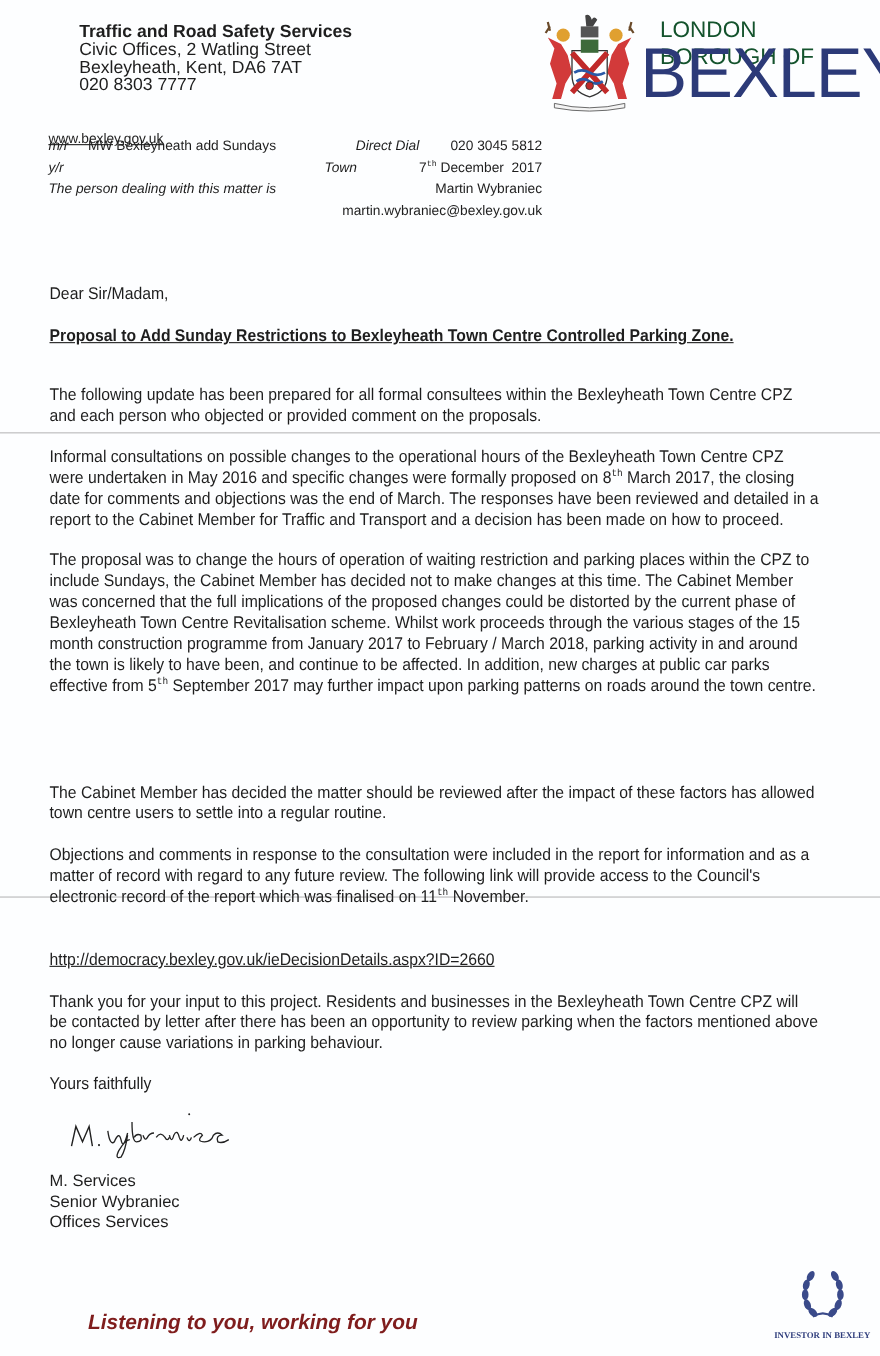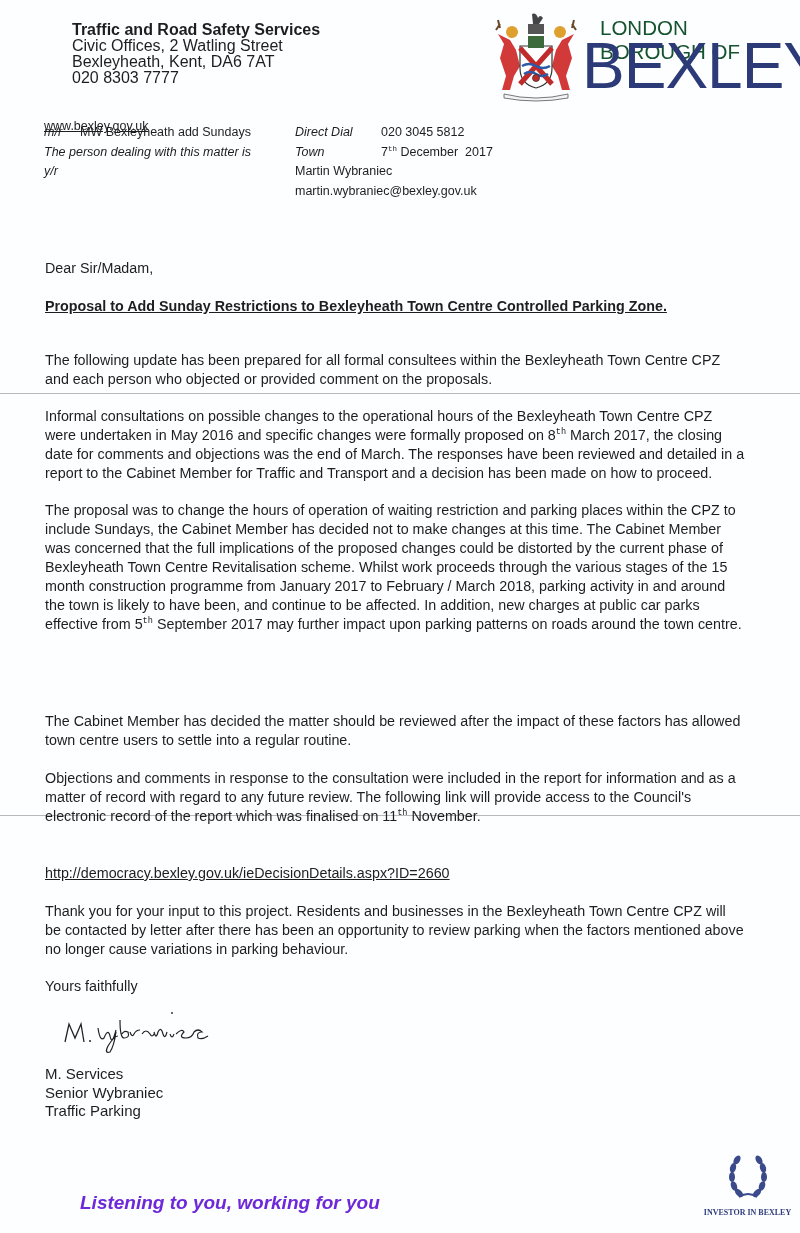--- a/index.html
+++ b/index.html
@@ -11,21 +11,21 @@
     }
     .abs { position: absolute; }
     .hdr { left: 44px; top: 22px; font-size: 16px; line-height: 16px; margin-left: 28px; }
     .hdr .bold { font-weight: bold; }
     .web { left: 44px; top: 101px; font-size: 12.5px; text-decoration: underline; margin-top: 18px; }
     .refs { left: 44px; top: 123px; font-size: 12.5px; line-height: 19.5px; }
     .refs .row { display: flex; }
     .refs i { font-style: italic; }
     .refs .k { width: 36px; display: inline-block; }
     .contact { left: 295px; top: 123px; font-size: 12.5px; line-height: 19.5px; }
-    .contact .row { display: flex; }
+    .contact .row { display: flex; justify-content: flex-end; }
     .contact .k { width: 86px; font-style: italic; }
     sup { font-size: 0.6em; line-height: 0; font-family: Liberation Mono, monospace; }
 
     .logo { left: 490px; top: 8px; width: 300px; height: 92px; }
     .logo .crest { position: absolute; left: 0; top: 4px; width: 92px; height: 90px; }
     .logo .l1 { position: absolute; left: 110px; top: 8px; font-size: 20.5px; color: #14532d; letter-spacing: 0px; }
     .logo .l2 { position: absolute; left: 92px; top: 27px; font-size: 64px; font-weight: normal; color: #2c3a78; letter-spacing: -1px; line-height: 62px; }
 
     .body-text {
       left: 45px; width: 700px;
@@ -35,46 +35,46 @@
       width: 752px;
     }
     .title { font-weight: bold; text-decoration: underline; }
     .link { text-decoration: underline; }
 
     .fold { position: absolute; left: 0; width: 800px; height: 1px; background: #8a8a8a; opacity: 0.6; }
 
     .sigtext { left: 45px; top: 1065px; font-size: 15px; line-height: 18.5px; }
     .signature { left: 60px; top: 1010px; width: 180px; height: 45px; }
 
-    .tagline { left: 80px; top: 1192px; font-size: 19px; font-weight: bold; font-style: italic; color: #6d28d9; }
+    .tagline { left: 80px; top: 1192px; font-size: 19px; font-weight: bold; font-style: italic; color: #7f1d1d; }
     .iip { left: 700px; top: 1150px; width: 95px; height: 70px; text-align: center; }
     .iip .lbl { font-family: "Liberation Serif", serif; font-size: 8px; font-weight: bold; color: #2f3d7c; margin-top: 2px; }
   </style>
 </head>
 <body>
 
 <div class="abs hdr">
   <div class="bold">Traffic and Road Safety Services</div>
   <div>Civic Offices, 2 Watling Street</div>
   <div>Bexleyheath, Kent, DA6 7AT</div>
   <div>020 8303 7777</div>
 </div>
 <div class="abs web">www.bexley.gov.uk</div>
 
 <div class="abs refs">
   <div class="row">
     <i class="k">m/r</i>
     <span>MW Bexleyheath add Sundays</span>
   </div>
   <div class="row">
-    <i>The person dealing with this matter is</i>
+    <i class="k">y/r</i>
+    <span></span>
   </div>
   <div class="row">
-    <i class="k">y/r</i>
-    <span></span>
+    <i>The person dealing with this matter is</i>
   </div>
 </div>
 
 <div class="abs contact">
   <div class="row">
     <span class="k">Direct Dial</span>
     <span>020 3045 5812</span>
   </div>
   <div class="row">
     <span class="k">Town</span>
@@ -126,21 +126,21 @@
 <svg class="abs signature" viewBox="0 0 180 45">
   <path d="M5 32 l4 -18 l6 14 l6 -14 l3 18" stroke="#222" stroke-width="1.3" fill="none"></path>
   <circle cx="30" cy="31" r="1" fill="#222"></circle>
   <path d="M38 18 q2 14 6 10 q4 -10 6 -2 q2 10 6 -6 M56 22 q-2 14 -6 20 q-6 2 -2 -6 q6 -10 10 -10 M60 10 q0 18 4 18 q6 0 4 -6 q-4 -2 -6 2 M70 22 q2 6 4 2 q2 -4 6 -4 M82 24 q4 -6 8 0 q2 4 4 0 M94 22 q2 8 4 0 q3 -6 5 2 q2 6 4 -2 M110 24 q2 6 4 0 M116 24 q6 -6 8 -2 q-6 6 2 6 q6 0 8 -6 q4 -4 8 0 q-6 0 -4 6 q4 2 10 -2" stroke="#222" stroke-width="1.2" fill="none"></path>
   <circle cx="112" cy="3" r="0.9" fill="#222"></circle>
 </svg>
 
 <div class="abs sigtext">
   <div>M. Services</div>
   <div>Senior Wybraniec</div>
-  <div>Traffic Parking</div>
+  <div>Offices Services</div>
 </div>
 
 <div class="abs tagline">Listening to you, working for you</div>
 <div class="abs iip">
   <svg width="50" height="52" viewBox="0 0 50 52">
     <g fill="#3a4a8a">
       <ellipse cx="14" cy="10" rx="3" ry="5" transform="rotate(30 14 10)"></ellipse>
       <ellipse cx="10" cy="18" rx="3" ry="5" transform="rotate(15 10 18)"></ellipse>
       <ellipse cx="9" cy="27" rx="3" ry="5"></ellipse>
       <ellipse cx="11" cy="36" rx="3" ry="5" transform="rotate(-20 11 36)"></ellipse>

